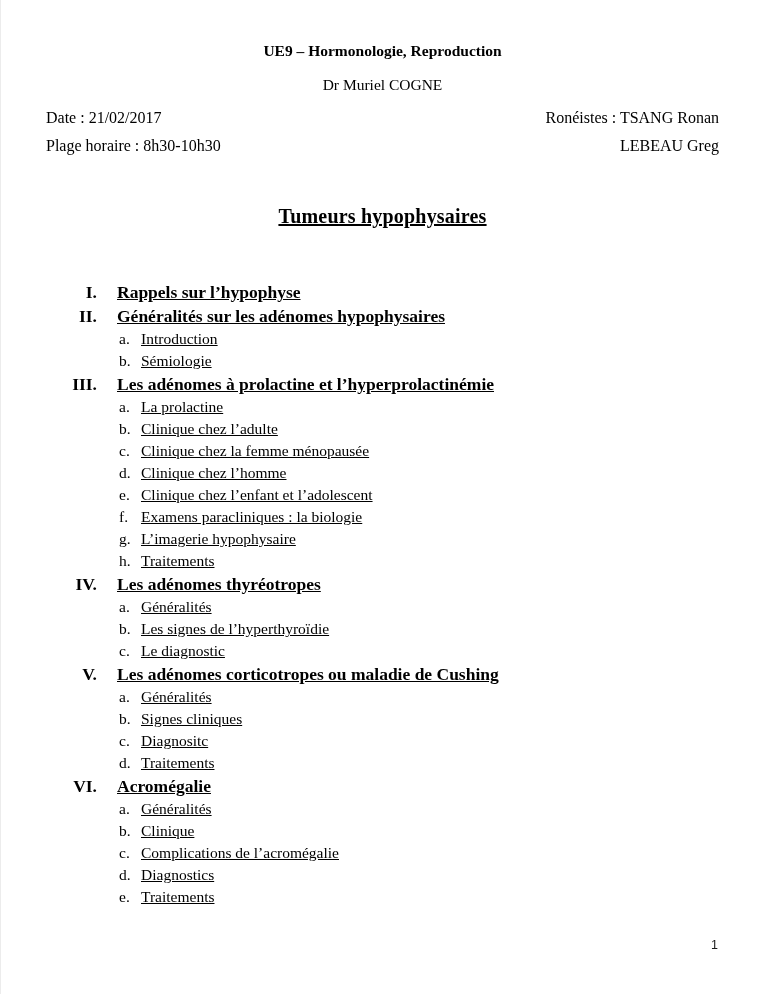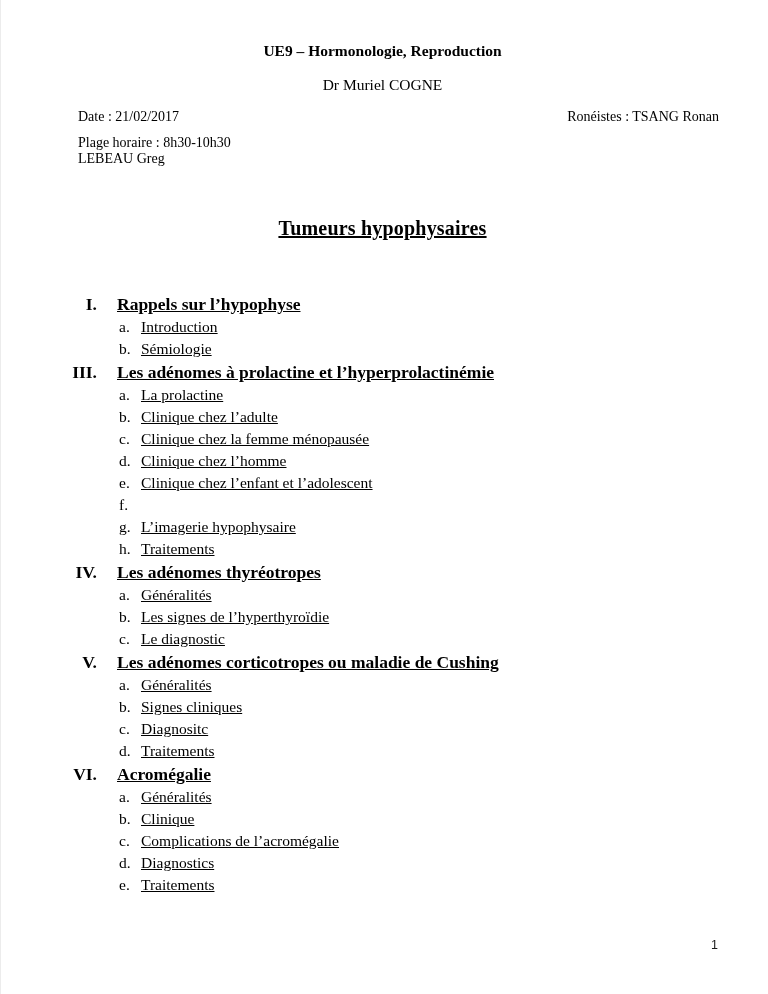--- a/index.html
+++ b/index.html
@@ -28,25 +28,24 @@
   .prof {
     text-align: center;
     font-size: 15.5px;
     font-weight: normal;
     margin-top: 16px;
   }
   .meta {
     display: flex;
     justify-content: space-between;
     padding: 0 45px;
-    font-size: 14px;
-    margin-left: 32px;
+    font-size: 16px;
   }
   .meta-row1 { margin-top: 15px; }
-  .meta-row2 { margin-top: 10px; flex-direction: column; }
+  .meta-row2 { margin-top: 10px; }
   .doc-title {
     text-align: center;
     margin-top: 50px;
     font-size: 20px;
     font-weight: bold;
     text-decoration: underline;
     letter-spacing: 0.2px;
   }
   .toc { margin-top: 52px; }
   .sec {
@@ -105,20 +104,24 @@
 
   <div class="doc-title">Tumeurs hypophysaires</div>
 
   <div class="toc">
 
     <div class="sec">
       <span class="num">I.</span>
       <span class="sec-title">Rappels sur l’hypophyse</span>
     </div>
 
+    <div class="sec">
+      <span class="num">II.</span>
+      <span class="sec-title">Généralités sur les adénomes hypophysaires</span>
+    </div>
     <div class="sub">
       <span class="letter">a.</span>
       <span class="sub-label">Introduction</span>
     </div>
     <div class="sub">
       <span class="letter">b.</span>
       <span class="sub-label">Sémiologie</span>
     </div>
 
     <div class="sec">
@@ -140,20 +143,21 @@
     <div class="sub">
       <span class="letter">d.</span>
       <span class="sub-label">Clinique chez l’homme</span>
     </div>
     <div class="sub">
       <span class="letter">e.</span>
       <span class="sub-label">Clinique chez l’enfant et l’adolescent</span>
     </div>
     <div class="sub">
       <span class="letter">f.</span>
+      <span class="sub-label">Examens paracliniques : la biologie</span>
     </div>
     <div class="sub">
       <span class="letter">g.</span>
       <span class="sub-label">L’imagerie hypophysaire</span>
     </div>
     <div class="sub">
       <span class="letter">h.</span>
       <span class="sub-label">Traitements</span>
     </div>
 

